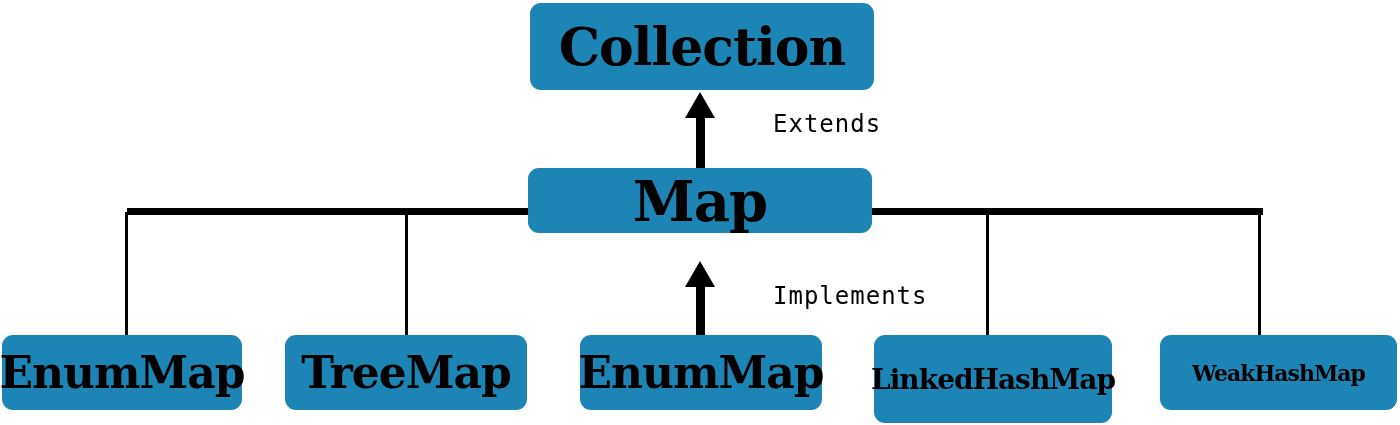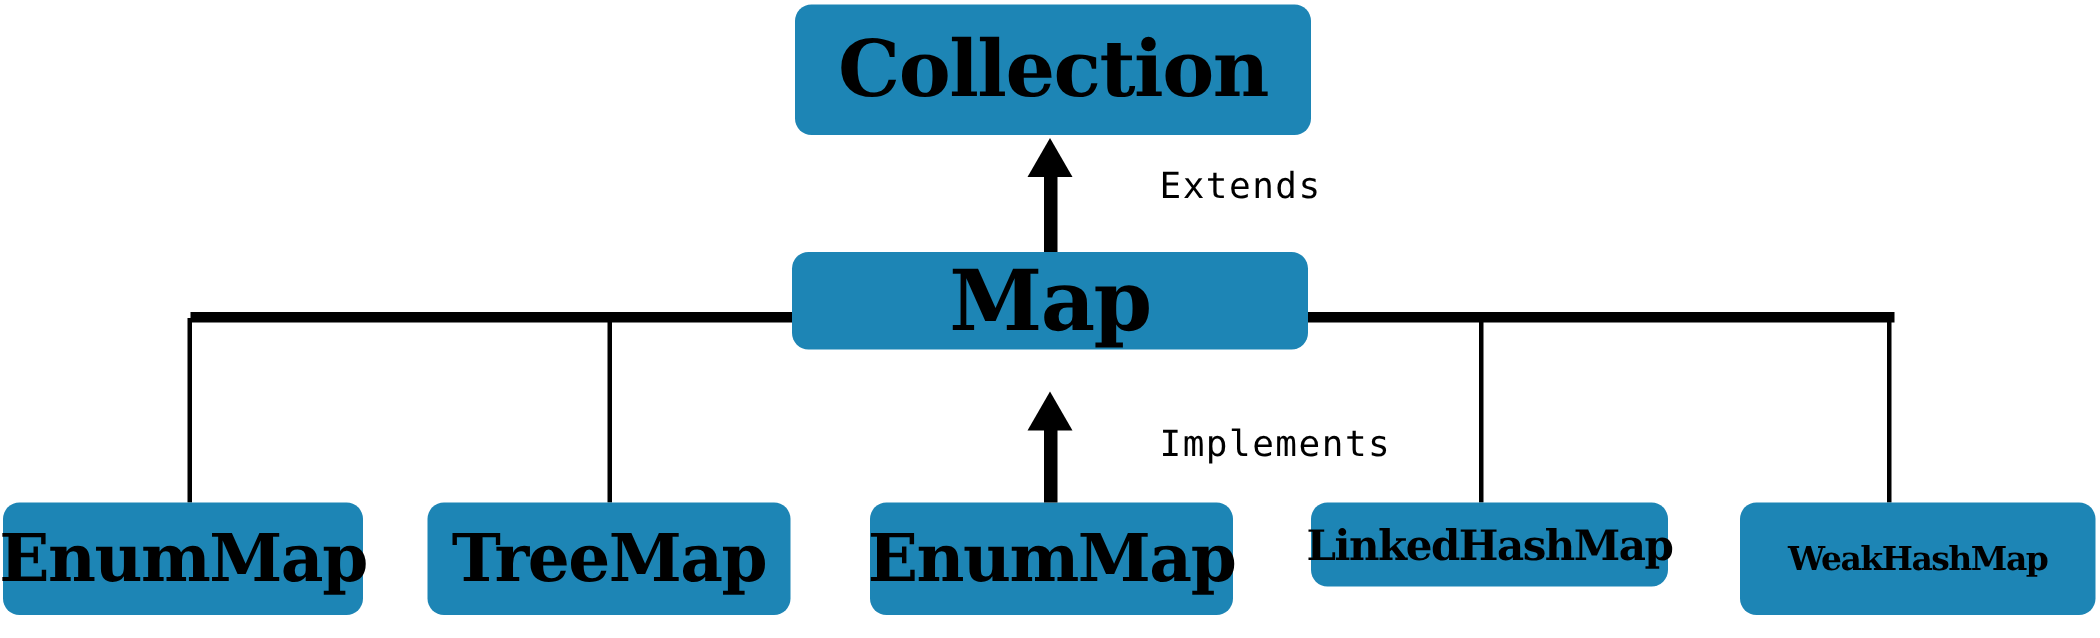--- a/index.html
+++ b/index.html
@@ -68,21 +68,21 @@
     color: var(--text-color, #000);
     font-weight: bold;
     letter-spacing: -1px;
     z-index: 2;
   }
   .node-collection { left: 530px; top: 3px;   width: 344px; height: 87px; font-size: 52px; }
   .node-map        { left: 528px; top: 168px; width: 344px; height: 65px; font-size: 56px; }
   .node-hashmap        { left: 2px;    top: 335px; width: 240px; height: 75px; font-size: 44px; }
   .node-treemap        { left: 285px;  top: 335px; width: 242px; height: 75px; font-size: 44px; }
   .node-enummap        { left: 580px;  top: 335px; width: 242px; height: 75px; font-size: 44px; }
-  .node-linkedhashmap  { left: 874px;  top: 335px; width: 238px; height: 56px; font-size: 28px; }
+  .node-linkedhashmap  { left: 874px;  top: 335px; width: 238px; height: 88px; font-size: 28px; }
   .node-weakhashmap    { left: 1160px; top: 335px; width: 237px; height: 75px; font-size: 22px; }
   
   .edge-label {
     position: absolute;
     font-family: "DejaVu Sans Mono", monospace;
     font-size: 24px;
     font-weight: 500;
     letter-spacing: 1px;
     color: var(--text-color, #000);
     z-index: 3;

